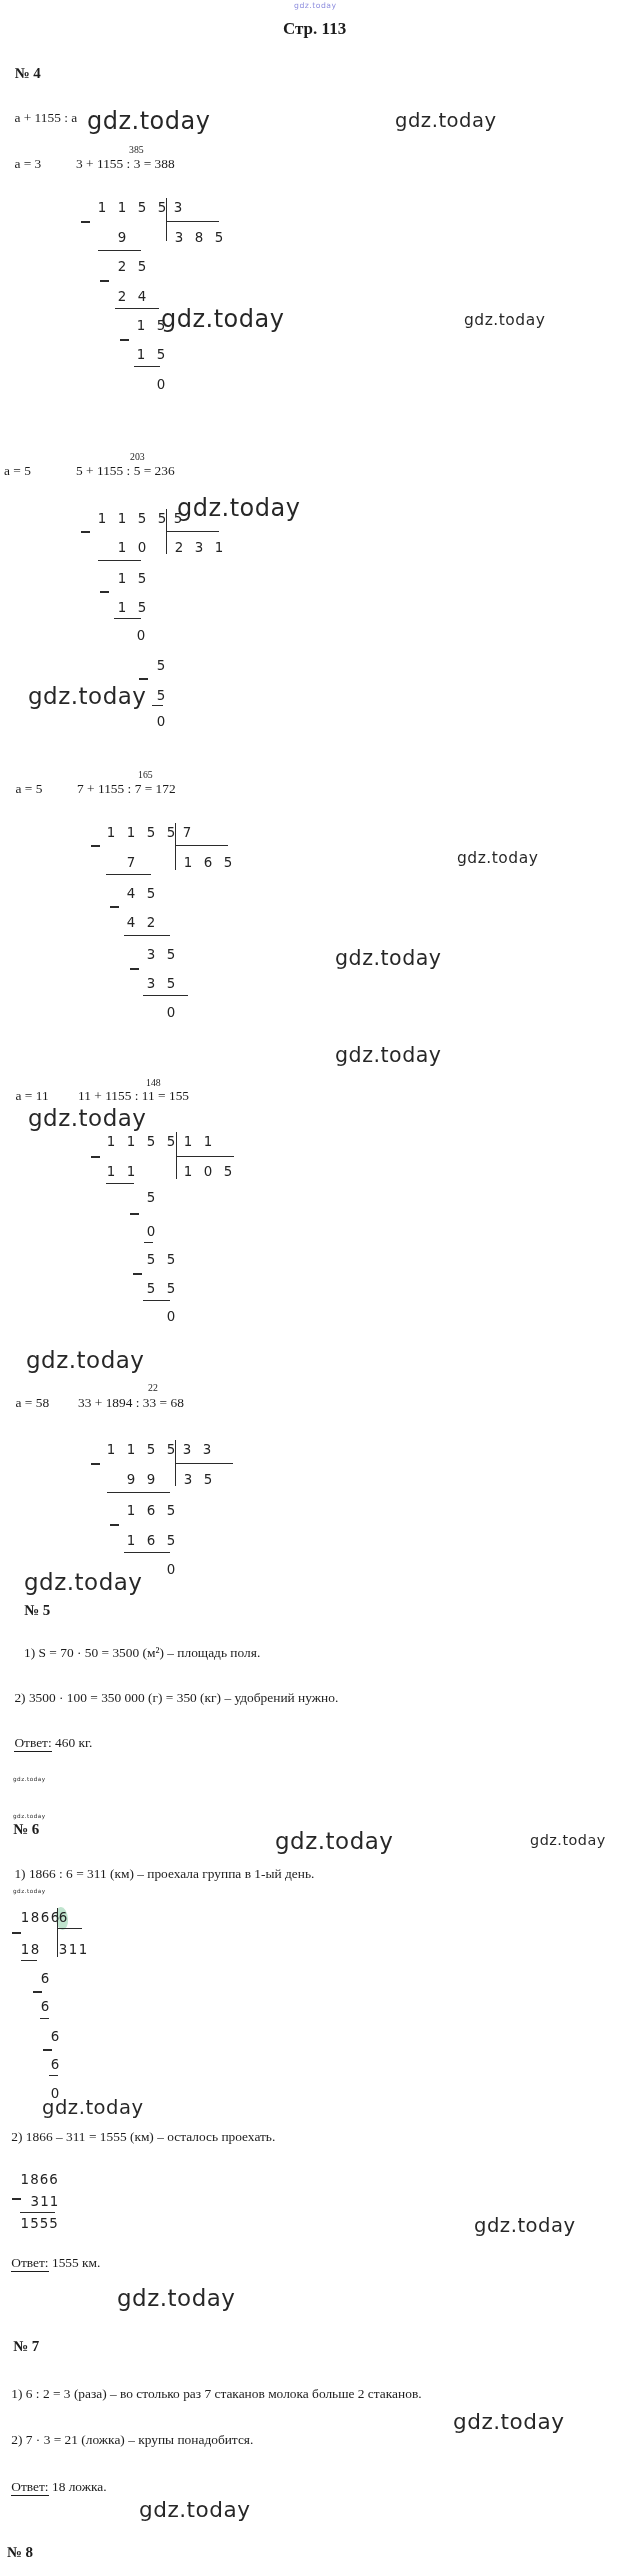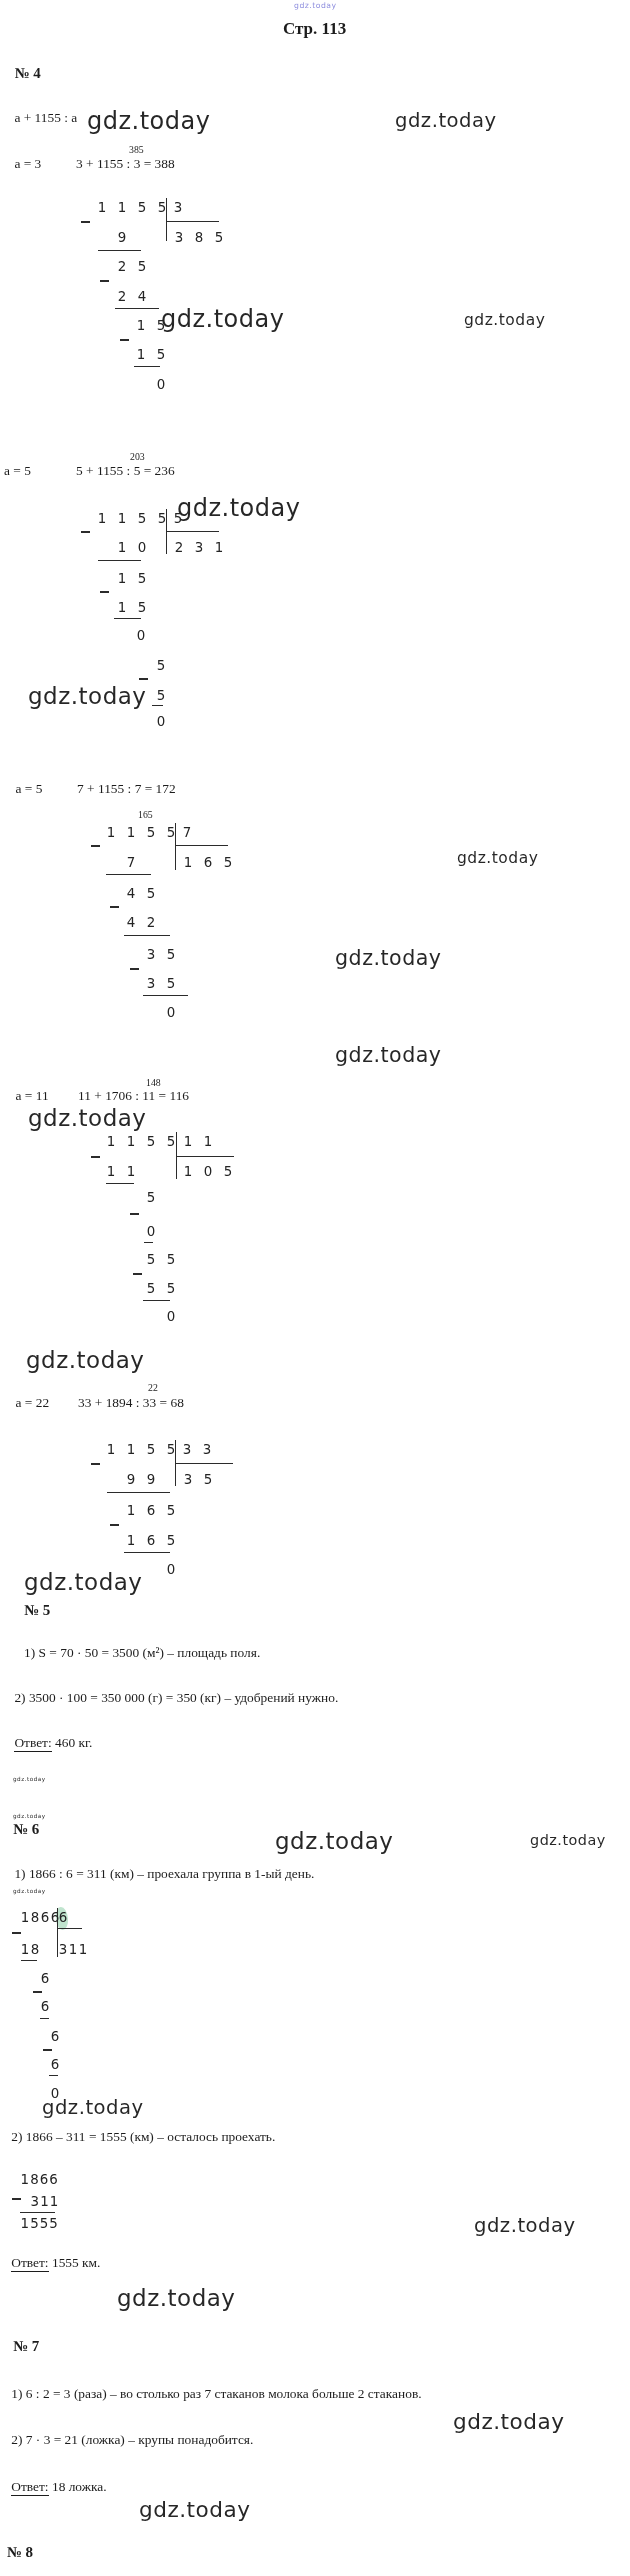--- a/index.html
+++ b/index.html
@@ -28,28 +28,28 @@
 
 <div class="txt hdr" style="left: 283px; top: 18.5px;">Стр. 113</div>
     <div class="txt h" style="left: 14.4px; top: 65px;">№ 4</div>
     <div class="txt" style="left: 14.4px; top: 110px;">a + 1155 : a</div>
     <div class="txt sup" style="left: 129px; top: 144px;">385</div>
     <div class="txt" style="left: 14.4px; top: 156px;">a = 3</div>
     <div class="txt" style="left: 76px; top: 156px;">3 + 1155 : 3 = 388</div>
     <div class="txt sup" style="left: 130px; top: 451px;">203</div>
     <div class="txt" style="left: 4px; top: 463px;">a = 5</div>
     <div class="txt" style="left: 76px; top: 463px;">5 + 1155 : 5 = 236</div>
-    <div class="txt sup" style="left: 138px; top: 769px; margin-top: 40px;">165</div>
+    <div class="txt sup" style="left: 138px; top: 769px;">165</div>
     <div class="txt" style="left: 15.5px; top: 781px;">a = 5</div>
     <div class="txt" style="left: 77px; top: 781px;">7 + 1155 : 7 = 172</div>
     <div class="txt sup" style="left: 146px; top: 1077px;">148</div>
     <div class="txt" style="left: 15.5px; top: 1088px;">a = 11</div>
-    <div class="txt" style="left: 78px; top: 1088px;">11 + 1706 : 11 = 116</div>
+    <div class="txt" style="left: 78px; top: 1088px;">11 + 1155 : 11 = 155</div>
     <div class="txt sup" style="left: 148px; top: 1382px;">22</div>
-    <div class="txt" style="left: 15.5px; top: 1395px;">a = 22</div>
+    <div class="txt" style="left: 15.5px; top: 1395px;">a = 58</div>
     <div class="txt" style="left: 78px; top: 1395px;">33 + 1894 : 33 = 68</div>
     <div class="txt h" style="left: 24px; top: 1602px;">№ 5</div>
     <div class="txt" style="left: 24px; top: 1645px;">1) S = 70 · 50 = 3500 (м²) – площадь поля.</div>
     <div class="txt" style="left: 14.4px; top: 1690px;">2) 3500 · 100 = 350 000 (г) = 350 (кг) – удобрений нужно.</div>
     <div class="txt" style="left: 14.4px; top: 1735px;"><span class="ansp">Ответ:</span><span> 460 кг.</span></div>
     <div class="txt h" style="left: 13px; top: 1821px;">№ 6</div>
     <div class="txt" style="left: 14.4px; top: 1866px;">1) 1866 : 6 = 311 (км) – проехала группа в 1-ый день.</div>
     <div class="txt" style="left: 11.3px; top: 2129px;">2) 1866 – 311 = 1555 (км) – осталось проехать.</div>
     <div class="txt" style="left: 11.3px; top: 2255px;"><span class="ansp">Ответ:</span><span> 1555 км.</span></div>
     <div class="txt h" style="left: 13px; top: 2338px;">№ 7</div>

